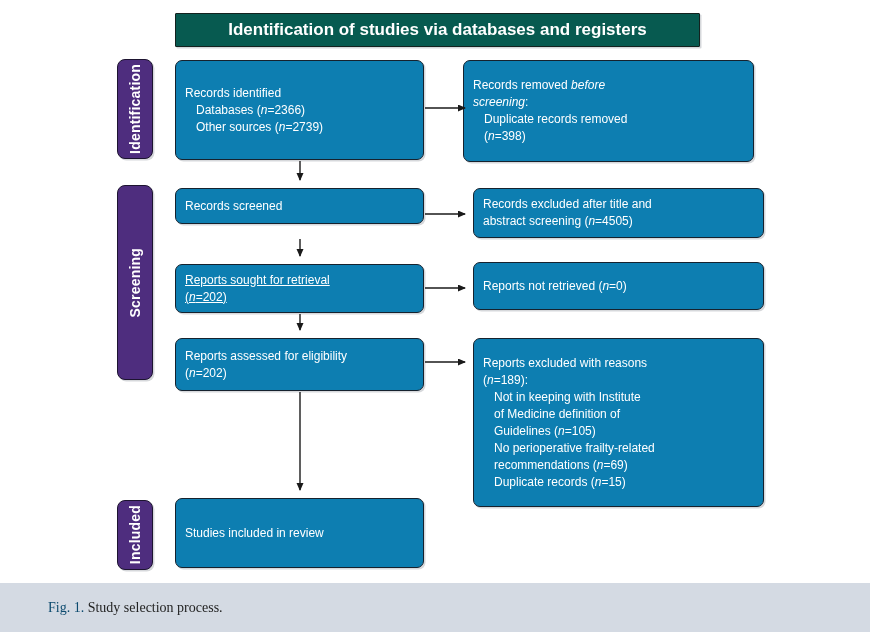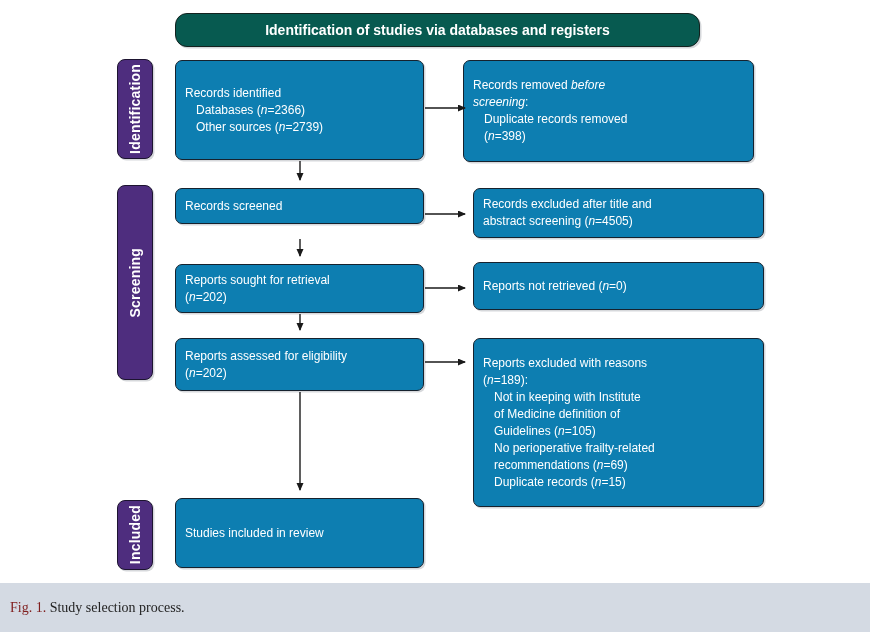--- a/index.html
+++ b/index.html
@@ -6,22 +6,22 @@
   body{
     width:870px;height:637px;position:relative;background:#ffffff;
     font-family:"Liberation Sans","DejaVu Sans",sans-serif;
     -webkit-font-smoothing:antialiased;
   }
   .stage{position:absolute;left:0;top:0;width:870px;height:637px;}
 
   
   .banner{
     position:absolute;left:175px;top:13px;width:525px;height:34px;
-    background:#075a50;border:1.5px solid #13221f;border-radius:12px;
-    color:#ffffff;font-weight:bold;font-size:14px;
+    background:#075a50;border:1.5px solid #13221f;border-radius:1px;
+    color:#ffffff;font-weight:bold;font-size:17px;
     display:flex;align-items:center;justify-content:center;
     box-shadow:1.5px 1.5px 0 rgba(90,100,110,.25);
     box-sizing:border-box;
   }
 
   
   .sidebar{
     position:absolute;left:117px;width:36px;
     background:#4e2d7e;border:1.5px solid #1d1430;border-radius:8px;
     box-shadow:1.5px 1.5px 0 rgba(90,100,110,.25);
@@ -44,42 +44,42 @@
     display:flex;flex-direction:column;justify-content:center;
     padding:4px 8px 4px 9px;box-sizing:border-box;
     box-shadow:1.5px 1.5px 0 rgba(90,100,110,.25);
   }
   .bline{white-space:nowrap;}
   .bline.ind{padding-left:11px;}
   .it{font-style:italic;}
 
   .bx-records-identified {left:175px;top:60px;width:249px;height:100px;}
   .bx-records-screened   {left:175px;top:188px;width:249px;height:36px;}
-  .bx-reports-sought     {left:175px;top:264px;width:249px;height:49px;}
+  .bx-reports-sought     {left:175px;top:264px;width:249px;height:49px;text-decoration:underline;}
   .bx-reports-assessed   {left:175px;top:338px;width:249px;height:53px;}
   .bx-studies-included   {left:175px;top:498px;width:249px;height:70px;justify-content:center;}
   .bx-records-removed    {left:463px;top:60px;width:291px;height:102px;}
   .bx-records-excluded   {left:473px;top:188px;width:291px;height:50px;}
   .bx-reports-not-retrieved{left:473px;top:262px;width:291px;height:48px;}
   .bx-reports-excluded   {left:473px;top:338px;width:291px;height:169px;}
 
   
   svg.arrows{position:absolute;left:0;top:0;pointer-events:none;}
 
   
   .caption-bar{
     position:absolute;left:0;top:583px;width:870px;height:49px;
     background:#d4dae3;box-sizing:border-box;
     display:flex;align-items:center;
   }
   .caption{
     font-family:"Liberation Serif","DejaVu Serif",serif;
     font-size:14px;color:#232323;margin-left:10px;
   }
-  .fig-label{color:#7f1d1d;}
+  .fig-label{color:#0c4a6e;margin-left:38px;}
 </style>
 </head>
 <body>
 
 <div class="stage">
 
   <div class="banner">
     <span>Identification of studies via databases and registers</span>
   </div>
 

